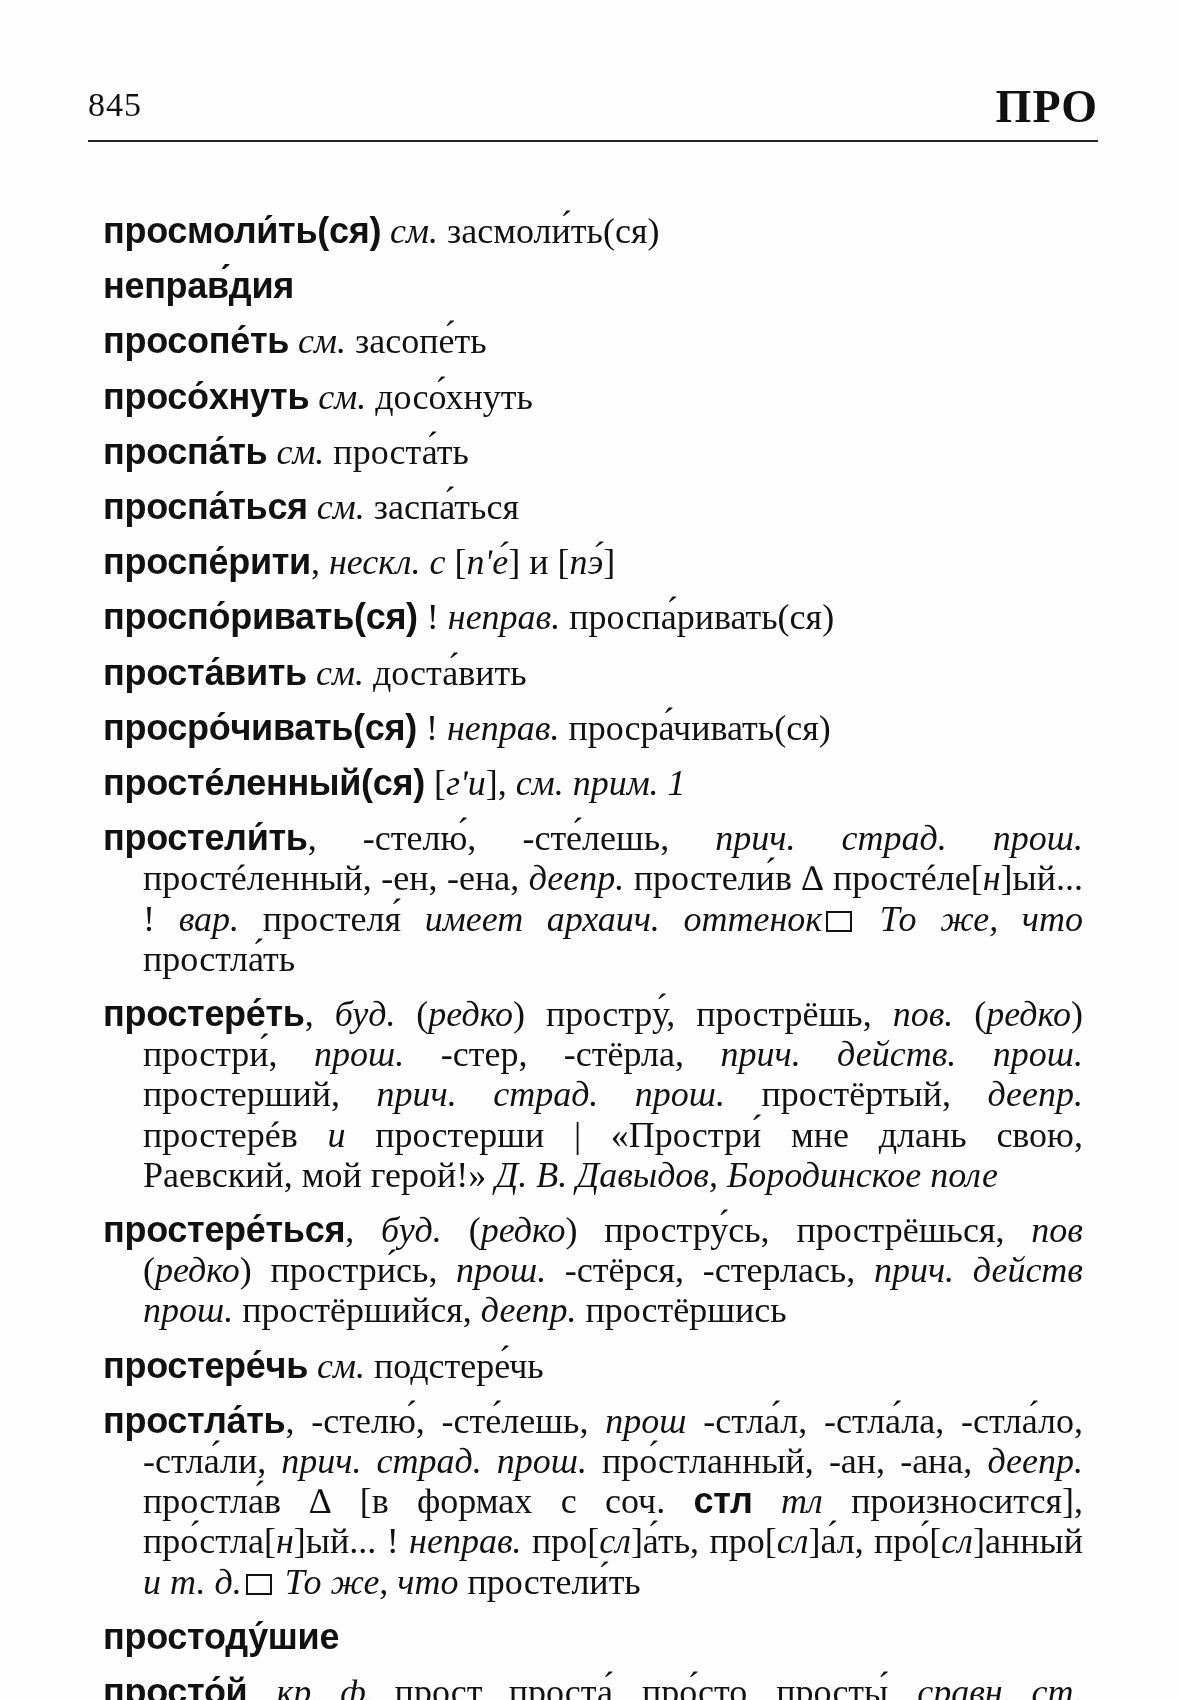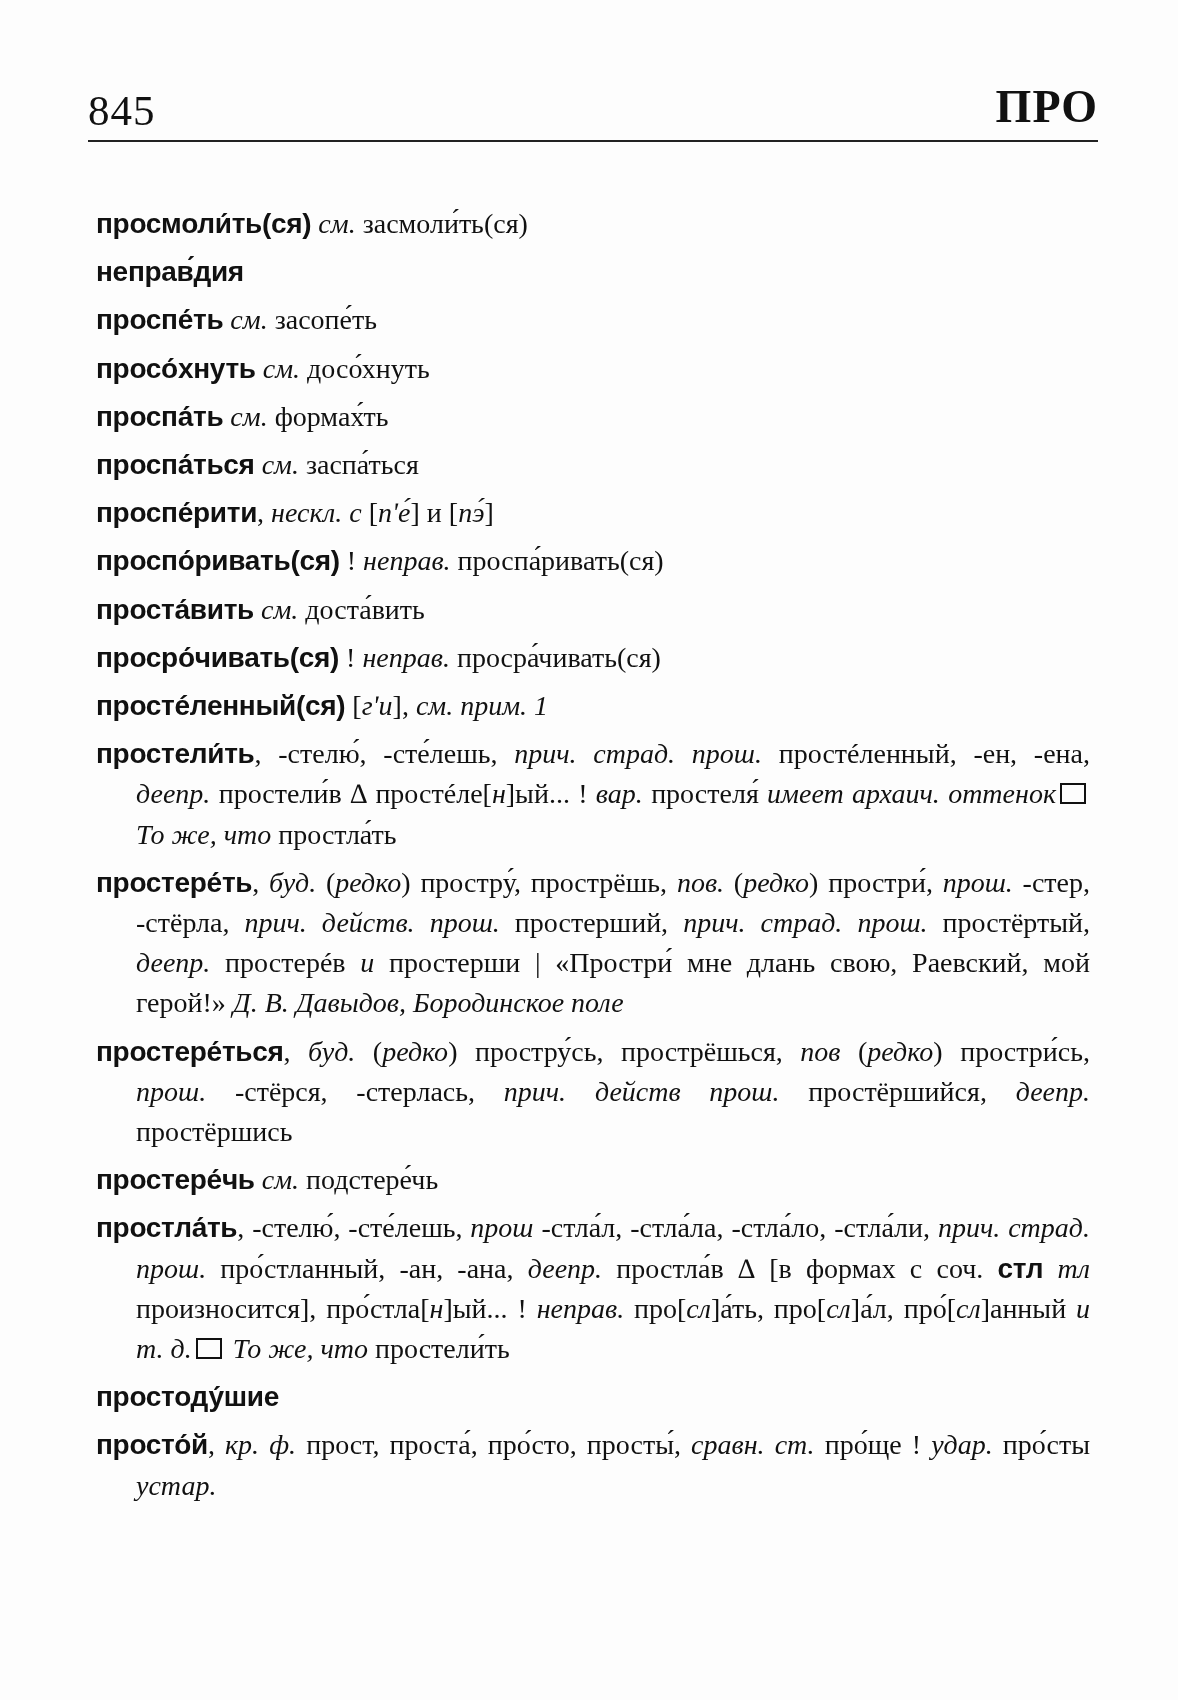--- a/index.html
+++ b/index.html
@@ -1,44 +1,44 @@
 <!DOCTYPE html>
 <html><head>
 <meta charset="utf-8">
 <style>
   html, body { margin: 0; padding: 0; background: #fdfdfd; }
   body { width: 1178px; height: 1700px; position: relative; overflow: hidden;
          font-family: "Liberation Serif", "DejaVu Serif", serif; color: #111; }
   .page-header { position: absolute; left: 88px; top: 80px; width: 1010px; height: 60px; }
-  .page-number { position: absolute; left: 0; top: 6px; font-size: 43px; letter-spacing: 1px; }
+  .page-number { position: absolute; left: 0; top: 6px; font-size: 34px; letter-spacing: 1px; }
   .running-head { position: absolute; right: 0; top: 0; font-size: 46px; font-weight: bold; letter-spacing: 1px; }
   .header-rule { position: absolute; left: 88px; top: 140px; width: 1010px; height: 2px; background: #222; }
   .entries { position: absolute; left: 88px; top: 196px; width: 1010px; }
-  .entry { font-size: 28px; line-height: 40.2px; padding-left: 40px; text-indent: -40px;
-           text-align: justify; margin: 8px; }
+  .entry { font-size: 36px; line-height: 40.2px; padding-left: 40px; text-indent: -40px;
+           text-align: justify; margin: 15px; }
   .entry .b { font-weight: bold; font-family: "Liberation Sans Narrow", "Liberation Sans", sans-serif; font-stretch: condensed; letter-spacing: -0.3px; }
   .entry .i { font-style: italic; }
   .entry .r { }
   .sym-box { display: inline-block; width: 22px; height: 17px; border: 2px solid #111; vertical-align: -1px; margin: 0 4px; }
 </style>
 </head>
 <body>
 
 <div class="page-header">
   <span class="page-number">845</span>
   <span class="running-head">ПРО</span>
 </div>
 <div class="header-rule"></div>
 
 <div class="entries" id="entries">
     <p class="entry"><span class="b">просмоли́ть(ся)</span><span class="r"> </span><span class="i">см.</span><span class="r"> засмоли́ть(ся)</span></p>
     <p class="entry"><span class="b">неправ́дия</span></p>
-    <p class="entry"><span class="b">проспе́ть</span><span class="r"> </span><span class="i">см.</span><span class="r"> засопе́ть</span></p>
+    <p class="entry"><span class="b">просопе́ть</span><span class="r"> </span><span class="i">см.</span><span class="r"> засопе́ть</span></p>
     <p class="entry"><span class="b">просо́хнуть</span><span class="r"> </span><span class="i">см.</span><span class="r"> досо́хнуть</span></p>
-    <p class="entry"><span class="b">проспа́ть</span><span class="r"> </span><span class="i">см.</span><span class="r"> формах́ть</span></p>
+    <p class="entry"><span class="b">проспа́ть</span><span class="r"> </span><span class="i">см.</span><span class="r"> проста́ть</span></p>
     <p class="entry"><span class="b">проспа́ться</span><span class="r"> </span><span class="i">см.</span><span class="r"> заспа́ться</span></p>
     <p class="entry"><span class="b">проспе́рити</span><span class="r">, </span><span class="i">нескл. с</span><span class="r"> [</span><span class="i">пʹе́</span><span class="r">] и [</span><span class="i">пэ́</span><span class="r">]</span></p>
     <p class="entry"><span class="b">проспо́ривать(ся)</span><span class="r"> ! </span><span class="i">неправ.</span><span class="r"> проспа́ривать(ся)</span></p>
     <p class="entry"><span class="b">проста́вить</span><span class="r"> </span><span class="i">см.</span><span class="r"> доста́вить</span></p>
     <p class="entry"><span class="b">просро́чивать(ся)</span><span class="r"> ! </span><span class="i">неправ.</span><span class="r"> просра́чивать(ся)</span></p>
     <p class="entry"><span class="b">простéленный(ся)</span><span class="r"> [</span><span class="i">гʹи</span><span class="r">], </span><span class="i">см. прим. 1</span></p>
     <p class="entry"><span class="b">простели́ть</span><span class="r">, -стелю́, -сте́лешь, </span><span class="i">прич. страд. прош.</span><span class="r"> простéленный, -ен, -ена, </span><span class="i">деепр.</span><span class="r"> простели́в ∆ простéле[</span><span class="i">н</span><span class="r">]ый... ! </span><span class="i">вар.</span><span class="r"> простеля́ </span><span class="i">имеет архаич. оттенок</span><span class="sym-box"></span> <span class="i">То же, что</span><span class="r"> простла́ть</span></p>
     <p class="entry"><span class="b">простере́ть</span><span class="r">, </span><span class="i">буд.</span><span class="r"> (</span><span class="i">редко</span><span class="r">) простру́, прострёшь, </span><span class="i">пов.</span><span class="r"> (</span><span class="i">редко</span><span class="r">) простри́, </span><span class="i">прош.</span><span class="r"> -стер, -стёрла, </span><span class="i">прич. действ. прош.</span><span class="r"> простерший, </span><span class="i">прич. страд. прош.</span><span class="r"> простёртый, </span><span class="i">деепр.</span><span class="r"> простерéв </span><span class="i">и</span><span class="r"> простерши | «Простри́ мне длань свою, Раевский, мой герой!» </span><span class="i">Д. В. Давыдов, Бородинское поле</span></p>
     <p class="entry"><span class="b">простере́ться</span><span class="r">, </span><span class="i">буд.</span><span class="r"> (</span><span class="i">редко</span><span class="r">) простру́сь, прострёшься, </span><span class="i">пов</span><span class="r"> (</span><span class="i">редко</span><span class="r">) простри́сь, </span><span class="i">прош.</span><span class="r"> -стёрся, -стерлась, </span><span class="i">прич. действ прош.</span><span class="r"> простёршийся, </span><span class="i">деепр.</span><span class="r"> простёршись</span></p>
     <p class="entry"><span class="b">простере́чь</span><span class="r"> </span><span class="i">см.</span><span class="r"> подстере́чь</span></p>

